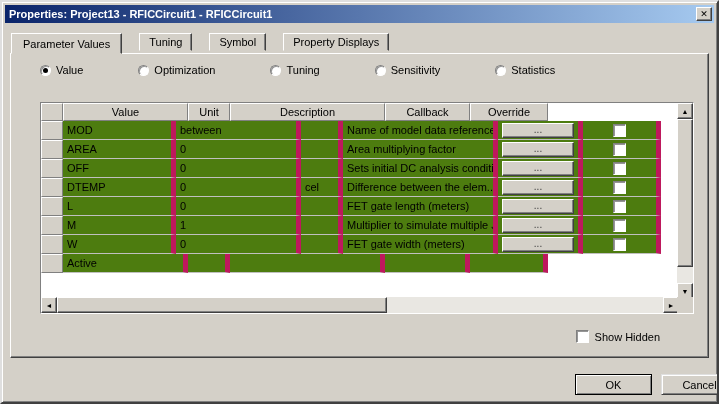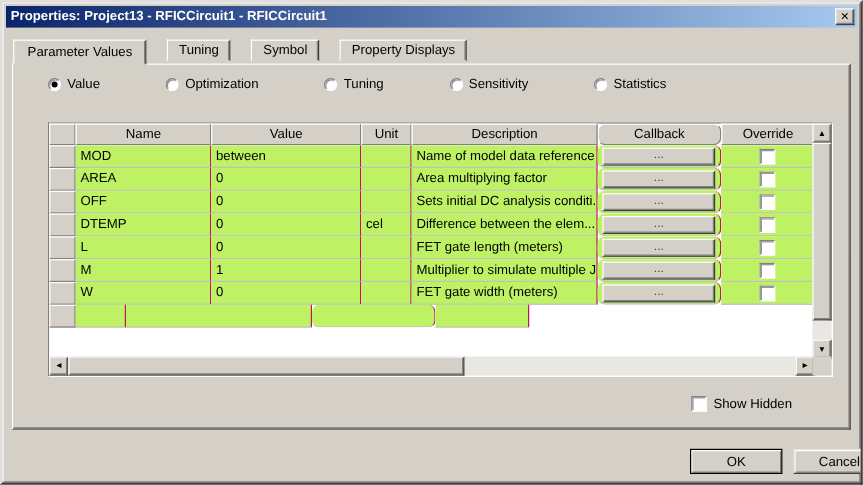--- a/index.html
+++ b/index.html
@@ -71,28 +71,28 @@
   .hrow, .trow { display: flex; }
   .hcell {
     height: 18px; background: #d4d0c8; text-align: center; line-height: 17px;
     border: 1px solid; border-color: #fff #808080 #808080 #fff;
     overflow: hidden; white-space: nowrap;
   }
   .tbody { position: absolute; left: 0; top: 18px; width: 638px; height: 178px; background: #fff; overflow: hidden; }
   .trow { height: 19px; }
   .cell {
     height: 19px; line-height: 18px; padding: 0 4px; overflow: hidden; white-space: nowrap;
-    border-right: 1px solid #be185d; border-bottom: 1px solid #c0c0c0; background: #bef264;
+    border-right: 5px solid #be185d; border-bottom: 1px solid #c0c0c0; background: #4d7c0f;
   }
   .cell.selcell {
     background: #d4d0c8; padding: 0;
     border: 1px solid; border-color: #fff #808080 #808080 #fff;
   }
   .c-sel { width: 22px; } .c-name { width: 113px; } .c-value { width: 125px; }
-  .c-unit { width: 42px; } .c-desc { width: 155px; } .c-cb { width: 103px; border-radius: 6px; } .c-ov { width: 78px; }
+  .c-unit { width: 42px; } .c-desc { width: 155px; } .c-cb { width: 85px; } .c-ov { width: 78px; }
   .cell.cbcell, .cell.ovcell { display: flex; align-items: center; justify-content: center; padding: 0 4px; }
   .dots {
     width: 100%; height: 15px; background: #d4d0c8; font-size: 10px; line-height: 10px;
     border: 1px solid; border-color: #fff #404040 #404040 #fff;
     box-shadow: inset -1px -1px 0 #808080; color: #404040;
     font-family: "Liberation Sans", sans-serif;
   }
   .checkbox {
     width: 13px; height: 13px; background: #fff; display: inline-block;
     border: 1px solid; border-color: #808080 #fff #fff #808080;
@@ -184,21 +184,20 @@
       </div>
       <div class="radio-item">
         <span class="radio"></span>
         <span>Statistics</span>
       </div>
     </div>
 
   <div class="ptable">
     <div class="hrow">
         <div class="hcell c-sel"></div>
-        <div class="hcell c-name">Name</div>
         <div class="hcell c-value">Value</div>
         <div class="hcell c-unit">Unit</div>
         <div class="hcell c-desc">Description</div>
         <div class="hcell c-cb">Callback</div>
         <div class="hcell c-ov">Override</div>
       </div>
     <div class="tbody">
         <div class="trow">
           <div class="cell selcell c-sel"></div>
           <div class="cell c-name">MOD</div>
@@ -285,20 +284,21 @@
           <div class="cell c-desc">FET gate width (meters)</div>
           <div class="cell cbcell c-cb">
             <button class="dots">...</button>
           </div>
           <div class="cell ovcell c-ov">
             <span class="checkbox"></span>
           </div>
         </div>
         <div class="trow">
           <div class="cell selcell c-sel"></div>
+          <div class="cell c-value">Active</div>
           <div class="cell c-unit"></div>
           <div class="cell c-desc"></div>
           <div class="cell cbcell c-cb"></div>
           <div class="cell ovcell c-ov"></div>
         </div>
       </div>
 
     <div class="vscroll">
       <div class="sbtn sb-up">
         <span>▲</span>

